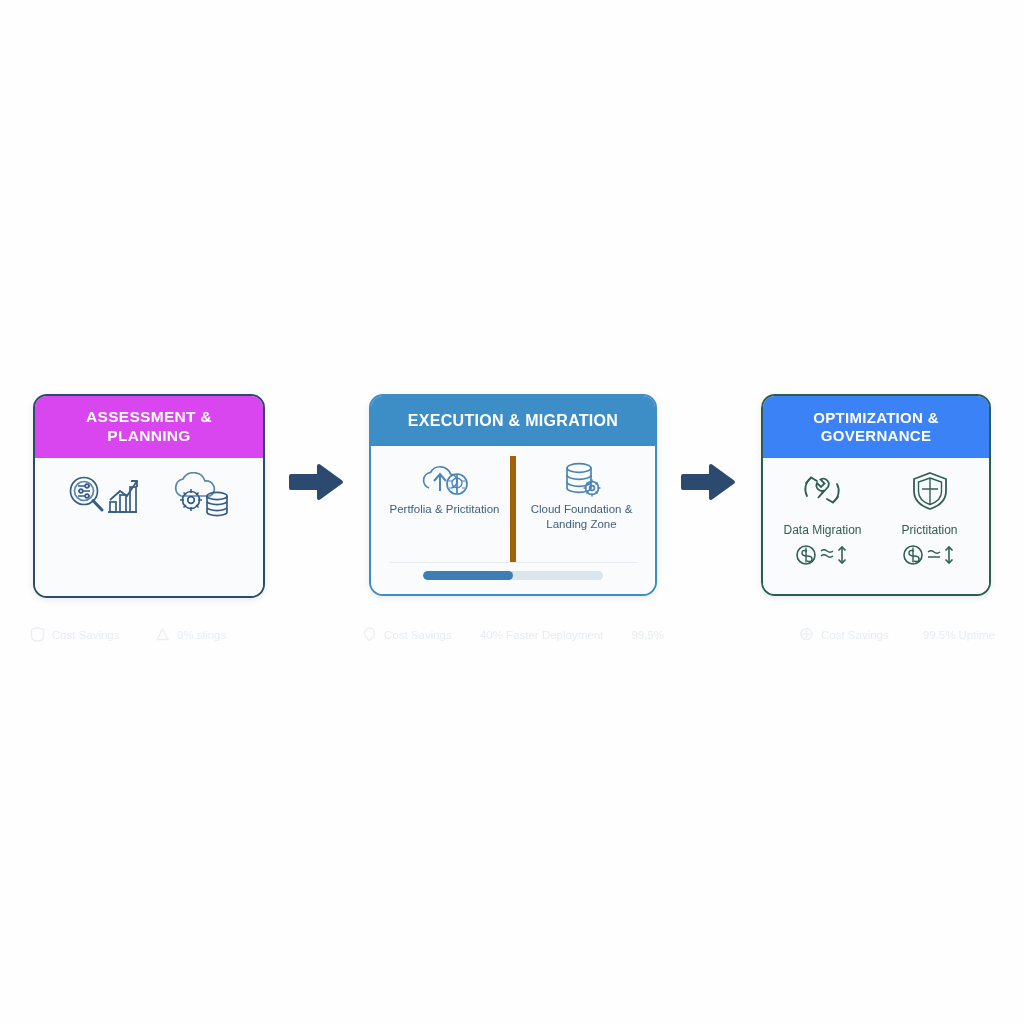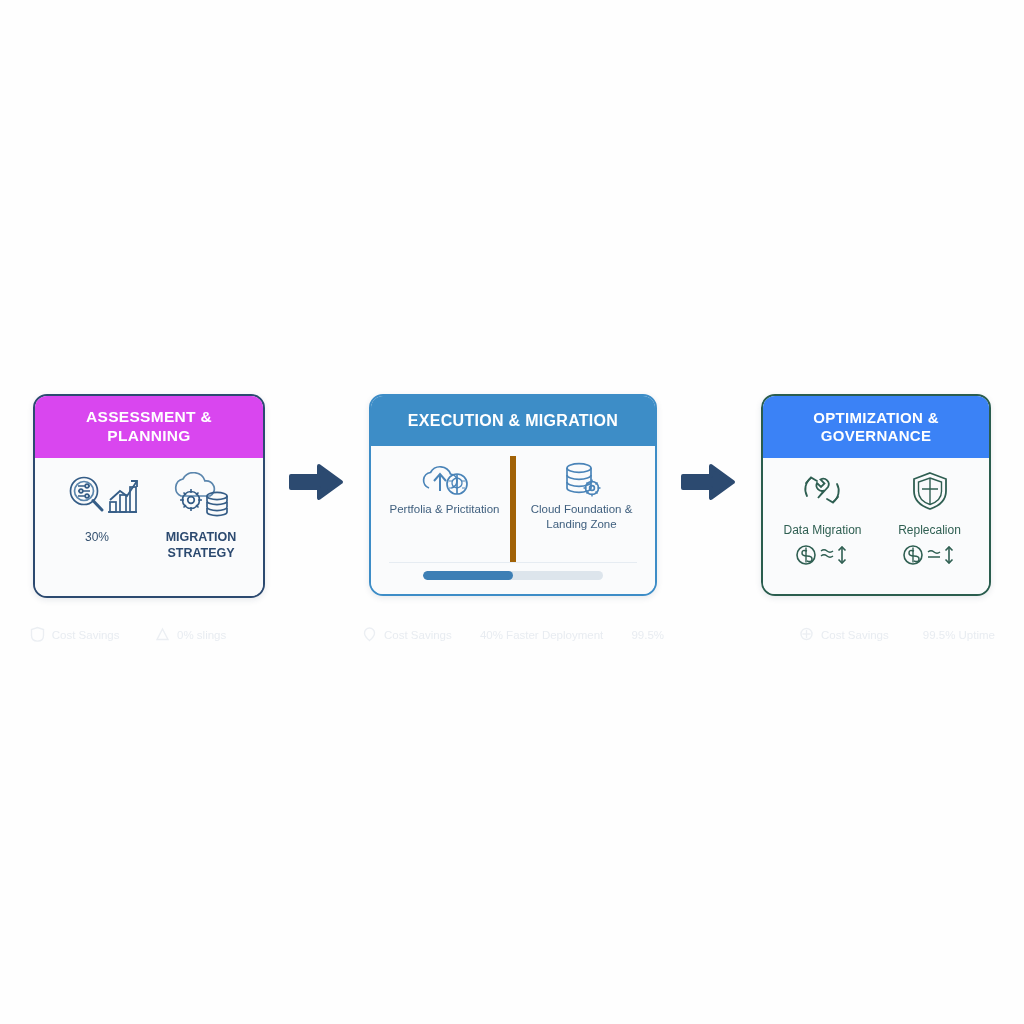--- a/index.html
+++ b/index.html
@@ -250,24 +250,20 @@
                 <line x1="17" y1="33" x2="14.5" y2="35.5"></line>
               </g>
               <ellipse cx="48" cy="24" rx="10" ry="3.6"></ellipse>
               <path d="M38 24 v5 a10 3.6 0 0 0 20 0 v-5"></path>
               <path d="M38 30 v5 a10 3.6 0 0 0 20 0 v-5"></path>
               <path d="M38 36 v4 a10 3.6 0 0 0 20 0 v-4"></path>
             </svg>
           </span>
         </div>
 
-        <div class="c1-labels">
-          <div class="c1-lab metric">30%</div>
-          <div class="c1-lab strong">MIGRATION STRATEGY</div>
-        </div>
 
       </div>
     </div>
 
     <div class="gap-l"></div>
     <div class="flow-arrow">
       <svg width="56" height="40" viewBox="0 0 56 40" fill="#2c4a70">
         <path d="M2 14 h28 v-10 l22 16 -22 16 v-10 h-28 z" stroke="#2c4a70" stroke-width="4" stroke-linejoin="round"></path>
       </svg>
     </div>
@@ -372,21 +368,21 @@
 
           <div class="c3-col">
             <span>
               <svg width="44" height="42" viewBox="0 0 44 42" fill="none" stroke="#2f5f52" stroke-width="1.8">
                 <path d="M22 3 L38 9 v12 c0 9 -7 15 -16 18 -9 -3 -16 -9 -16 -18 V9 Z"></path>
                 <path d="M22 8 L33.5 12 v9.5 c0 6.5 -5 10.8 -11.5 13 -6.5 -2.2 -11.5 -6.5 -11.5 -13 V12 Z" stroke-width="1.4"></path>
                 <line x1="22" y1="8" x2="22" y2="34.5" stroke-width="1.4"></line>
                 <line x1="14" y1="19" x2="30" y2="19" stroke-width="1.4"></line>
               </svg>
             </span>
-            <div class="c3-lab">Replecalion</div>
+            <div class="c3-lab">Prictitation</div>
             <span>
               <svg width="56" height="22" viewBox="0 0 56 22" fill="none" stroke="#2f5f52" stroke-width="1.6">
                 <circle cx="11" cy="11" r="9"></circle>
                 <path d="M14 7 q-5 -1.8 -5 2 q0 3 5 3 q5 0 5 3 q0 3.8 -5 2" stroke-width="1.5" transform="translate(-2,0)"></path>
                 <line x1="11" y1="3.5" x2="11" y2="18.5" stroke-width="1.4"></line>
                 <path d="M26 8 q3 -2.4 6 0 q3 2.4 6 0" stroke-width="1.5"></path>
                 <line x1="26" y1="13" x2="38" y2="13" stroke-width="1.5"></line>
                 <line x1="47" y1="3" x2="47" y2="19" stroke-width="1.6"></line>
                 <polyline points="43.5,6.5 47,3 50.5,6.5" fill="none"></polyline>
                 <polyline points="43.5,15.5 47,19 50.5,15.5" fill="none"></polyline>

